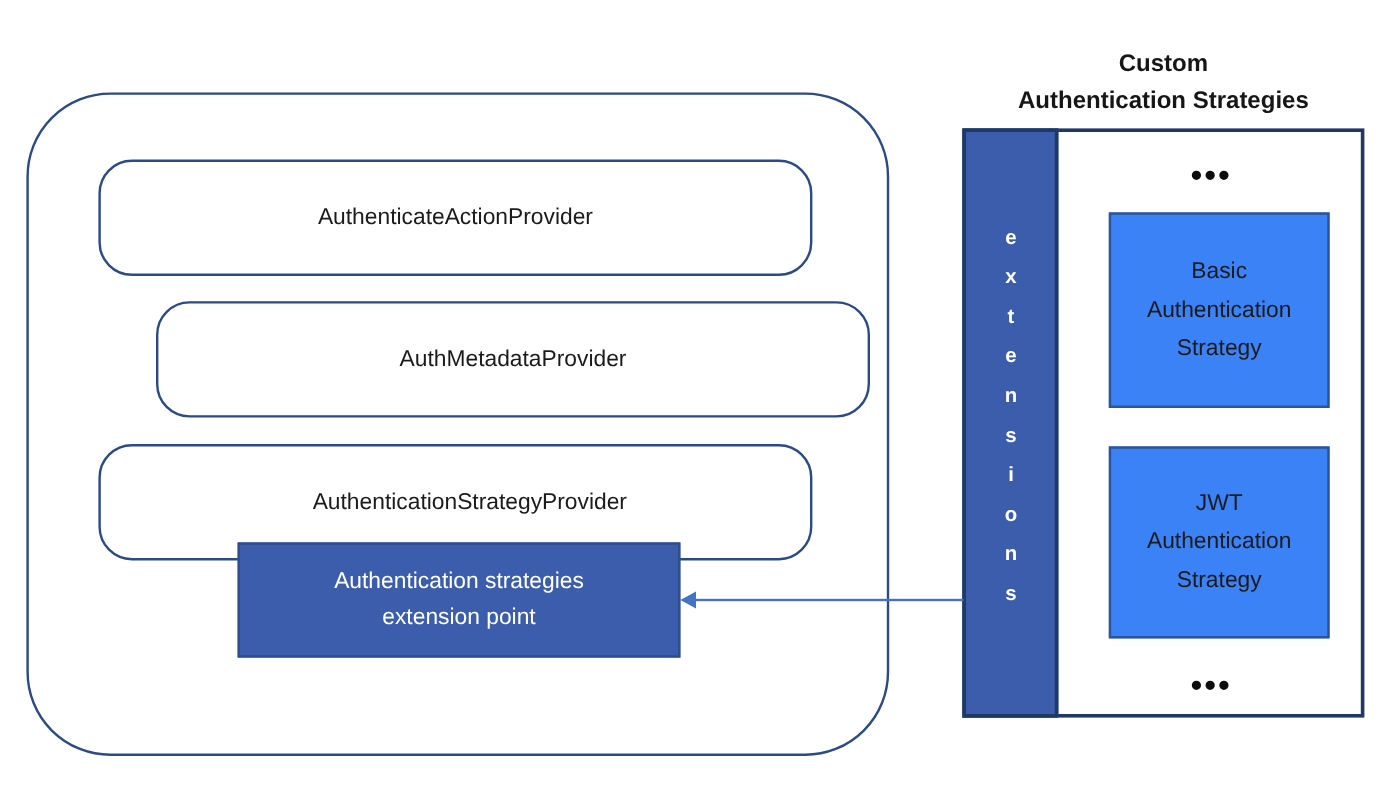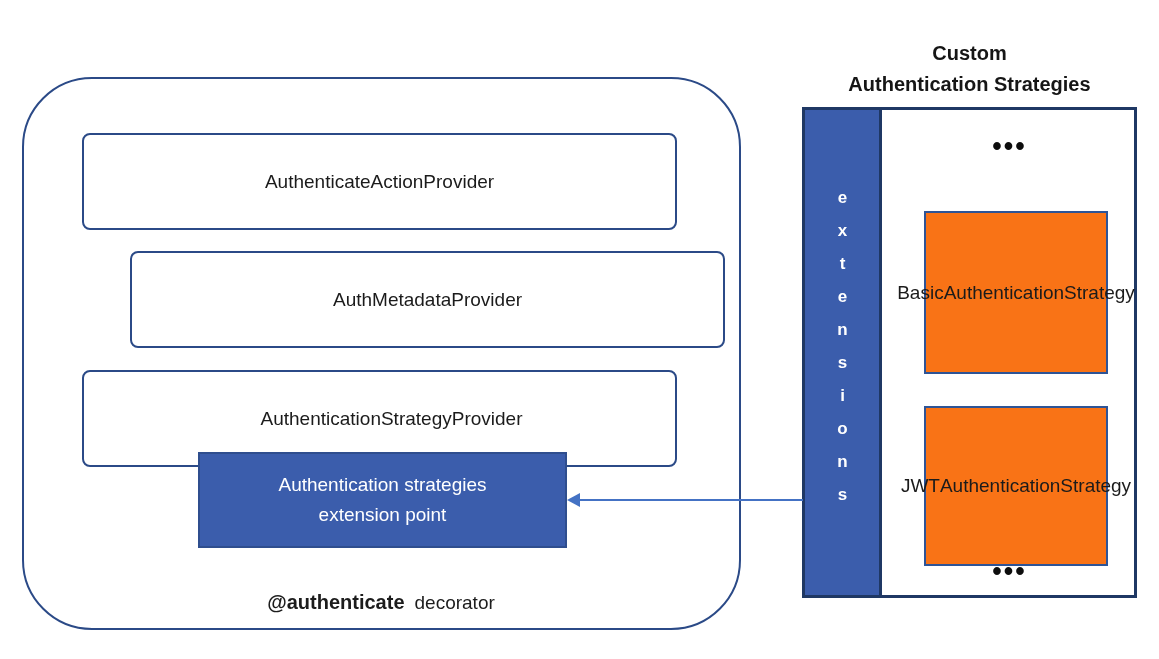--- a/index.html
+++ b/index.html
@@ -21,21 +21,21 @@
   }
   .outer-rect{
     left:22px;top:77px;width:719px;height:553px;
     border:2px solid #2b4a87;
     border-radius:70px;
     background:transparent;
   }
   .provider-box{
     left:82px;width:595px;height:97px;
     border:2px solid #2b4a87;
-    border-radius:8px;
+    border-radius:28px;
     background:#ffffff;
     display:flex;align-items:center;justify-content:center;
     font-size:19px;color:#1b1b1b;
   }
   .provider-1{top:133px;}
   .provider-2{top:251px;margin-left:48px;}
   .provider-3{top:370px;padding-left:24px;}
 
   .ext-point{
     left:198px;top:452px;width:369px;height:96px;
@@ -95,24 +95,24 @@
     left:882px;width:255px;
     text-align:center;
     font-size:27px;font-weight:bold;color:#0d0d0d;
     letter-spacing:2px;line-height:27px;
   }
   .dots-top{top:133px;}
   .dots-bottom{top:558px;}
   .strategy-box{
     left:924px;width:184px;
     border:2px solid #2e5496;
-    background:#f97316;
-    display:flex;flex-direction:row;align-items:center;justify-content:center;
+    background:#3b82f6;
+    display:flex;flex-direction:column;align-items:center;justify-content:center;
     text-align:center;
-    font-size:19px;line-height:32px;color:#1b1b1b;margin-top:34px;
+    font-size:19px;line-height:32px;color:#1b1b1b;
   }
   .strategy-basic{top:177px;height:163px;}
   .strategy-jwt{top:372px;height:160px;}
 </style>
 </head>
 <body>
 
 <div id="stage">
 
 
@@ -128,23 +128,20 @@
 
   <div class="abs provider-box provider-3">
     <span>AuthenticationStrategyProvider</span>
   </div>
 
   <div class="abs ext-point">
     <span>Authentication strategies</span>
     <span>extension point</span>
   </div>
 
-  <div class="abs decorator-line">
-    <span class="deco-bold">@authenticate</span><span class="deco-rest">decorator</span>
-  </div>
 
   <div class="abs arrow-line"></div>
   <div class="abs arrow-head"></div>
 
   <div class="abs right-title">
     <div>Custom</div>
     <div>Authentication Strategies</div>
   </div>
 
   <div class="abs panel"></div>

